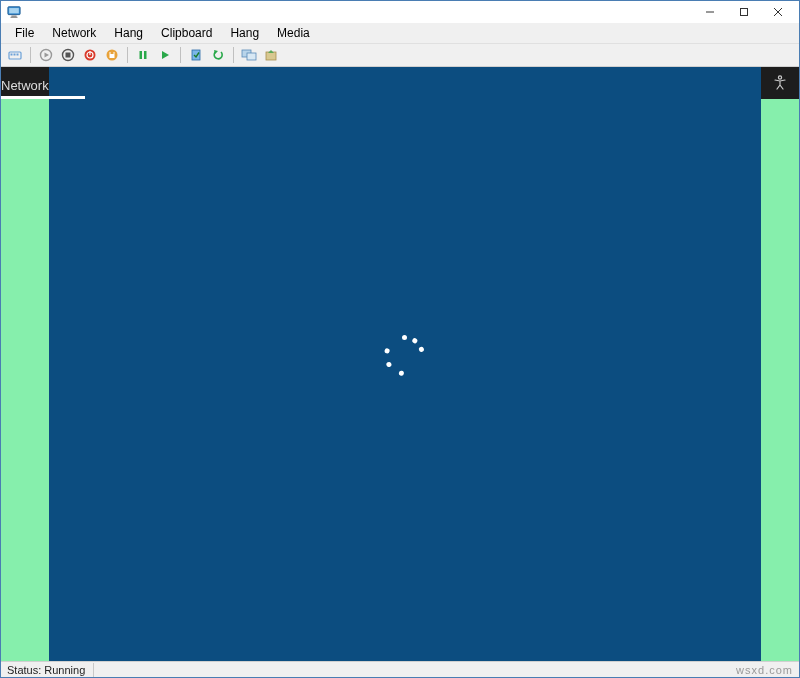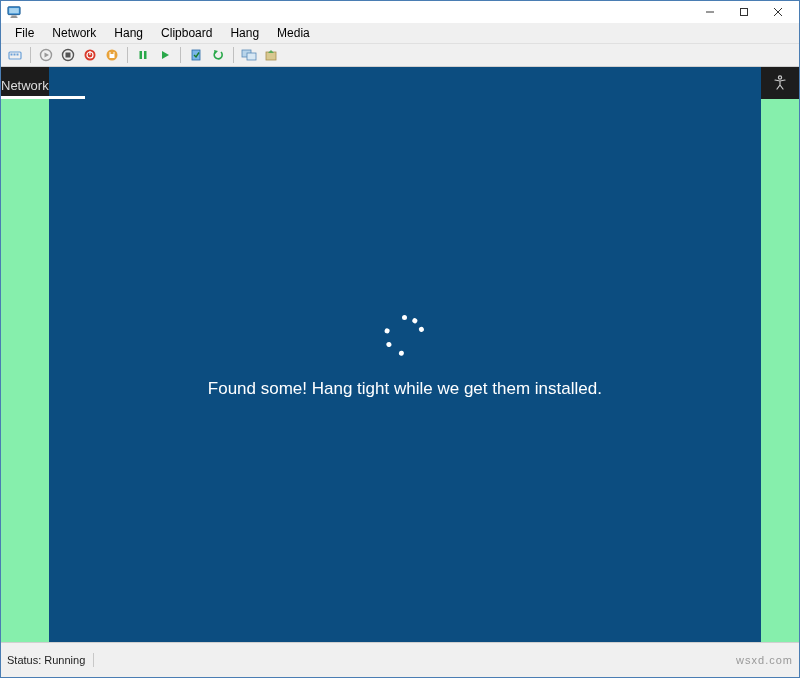--- a/index.html
+++ b/index.html
@@ -137,21 +137,21 @@
     height: 32px;
     background: #1d1d1d;
     display: flex;
     align-items: center;
     padding: 0 10px;
   }
   .guest-footer svg { display:block; }
 
   
   .statusbar {
-    height: 35px;
+    height: 16px;
     background: #f0f0f0;
     border-top: 1px solid #d0d0d0;
     display: flex;
     align-items: center;
     padding: 0 6px;
     font-size: 11px;
     color: #222;
   }
   .statusbar .status-sep {
     width:1px; height:14px; background:#c8c8c8; margin:0 8px;
@@ -280,21 +280,20 @@
   </div>
   <div class="guest-body" style="background:#0c4d80;">
     <div class="spinner">
       <div class="dot" style="transform: rotate(-90deg) translate(18px);"></div>
       <div class="dot" style="transform: rotate(-55deg) translate(18px);"></div>
       <div class="dot" style="transform: rotate(-20deg) translate(18px);"></div>
       <div class="dot" style="transform: rotate(100deg) translate(18px);"></div>
       <div class="dot" style="transform: rotate(150deg) translate(18px);"></div>
       <div class="dot" style="transform: rotate(195deg) translate(18px);"></div>
     </div>
-    <div class="oobe-msg">Found some! Hang tight while we get them installed.</div>
   </div>
   <div class="guest-footer">
     <div>
       <svg width="18" height="18" viewBox="0 0 18 18">
           <circle cx="9" cy="3.5" r="1.6" fill="none" stroke="#ccc" stroke-width="1.2"></circle>
           <path d="M 4 6 L 9 7 L 14 6 M 9 7 L 9 11 M 9 11 L 6 15 M 9 11 L 12 15" fill="none" stroke="#ccc" stroke-width="1.2" stroke-linecap="round"></path>
         </svg>
     </div>
   </div>
 </div>

